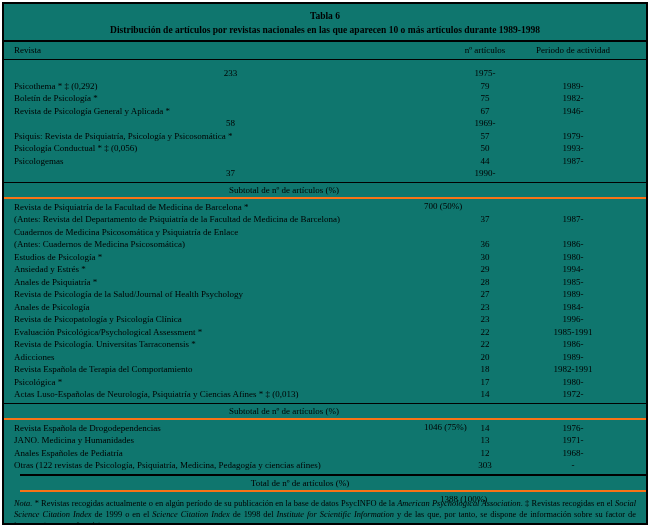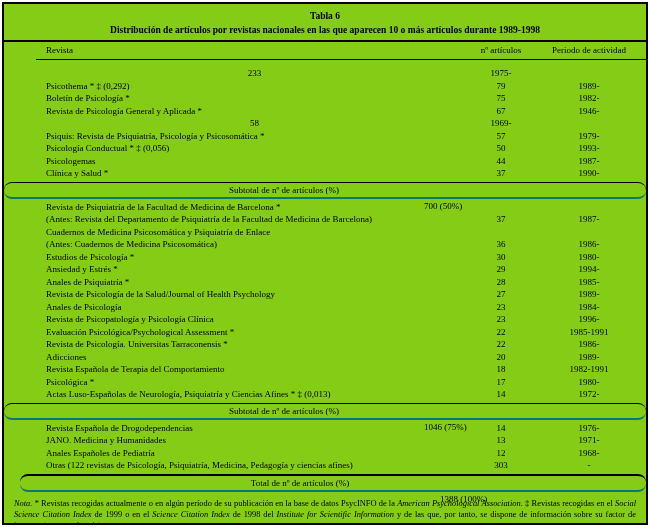--- a/index.html
+++ b/index.html
@@ -3,37 +3,37 @@
 <meta charset="utf-8">
 <style>
   html,body{margin:0;padding:0;background:#fff;}
   body{
     width:650px;height:527px;position:relative;
     font-family:"Liberation Serif","DejaVu Serif",serif;
     color:#000;-webkit-font-smoothing:antialiased;
   }
   .frame{
     position:absolute;inset:2px;border:2px solid #000;
-    background:#84cc16;overflow:hidden;box-sizing:border-box;font-family:Liberation Serif, serif;
+    background:#0f766e;overflow:hidden;box-sizing:border-box;font-family:Liberation Serif, serif;
   }
   .title-block{text-align:center;padding-top:5px;padding-bottom:3px;border-bottom:2px solid #000;}
   .title-line{font-weight:bold;font-size:9.5px;line-height:14px;}
   .header-row,.row{
     display:grid;grid-template-columns:1fr 76px 100px;
-    padding-left:10px;padding-right:7px;margin-left:32px;
+    padding-left:10px;padding-right:23px;
   }
   .header-row{font-size:9px;line-height:17px;height:17px;border-bottom:1px solid #000;}
   .cell-l{text-align:left;}
   .cell-c{text-align:center;}
   .row{font-size:9px;line-height:12.5px;height:12.5px;white-space:nowrap;}
   .section{padding-top:2px;padding-bottom:2px;}
   .section.first{padding-top:7px;}
   .summary{
     position:relative;height:14px;font-size:9px;line-height:14px;
-    border-top:1px solid #000;border-bottom:2px solid #0f766e;border-radius:8px;
+    border-top:1px solid #000;border-bottom:2px solid #f97316;
   }
   .summary.total{border-top:2px solid #000;margin-left:16px;}
   .sum-label{position:absolute;left:0;top:0;width:560px;text-align:center;}
   .sum-value{position:absolute;left:420px;top:16px;width:130px;text-align:left;}
   .note{
     padding:6px 10px 0 10px;font-size:8.4px;line-height:11px;
     text-align:justify;
   }
   .note em{font-style:italic;}
 </style>
@@ -86,21 +86,20 @@
         <span class="cell-l">Psicología Conductual * ‡ (0,056)</span>
         <span class="cell-c">50</span>
         <span class="cell-c">1993-</span>
       </div>
       <div class="row">
         <span class="cell-l">Psicologemas</span>
         <span class="cell-c">44</span>
         <span class="cell-c">1987-</span>
       </div>
       <div class="row">
-        <span class="cell-l">Clínica y Salud *</span>
         <span class="cell-c">37</span>
         <span class="cell-c">1990-</span>
       </div>
     </div>
 
   <div class="summary subtotal">
     <span class="sum-label">Subtotal de nº de artículos (%)</span>
     <span class="sum-value">700 (50%)</span>
   </div>
 

